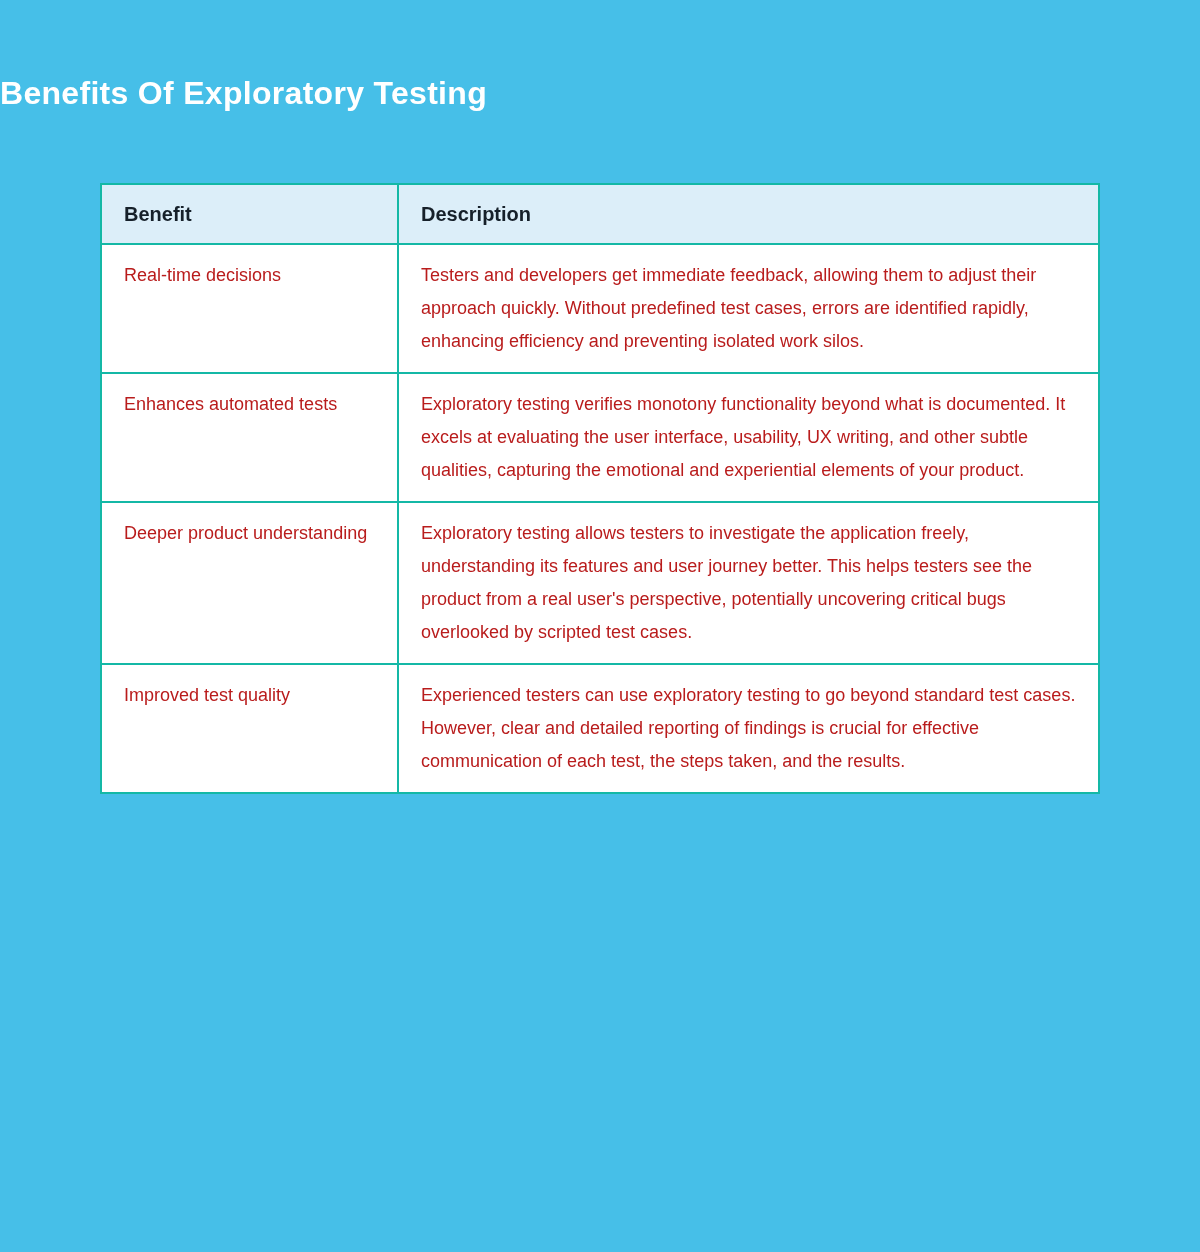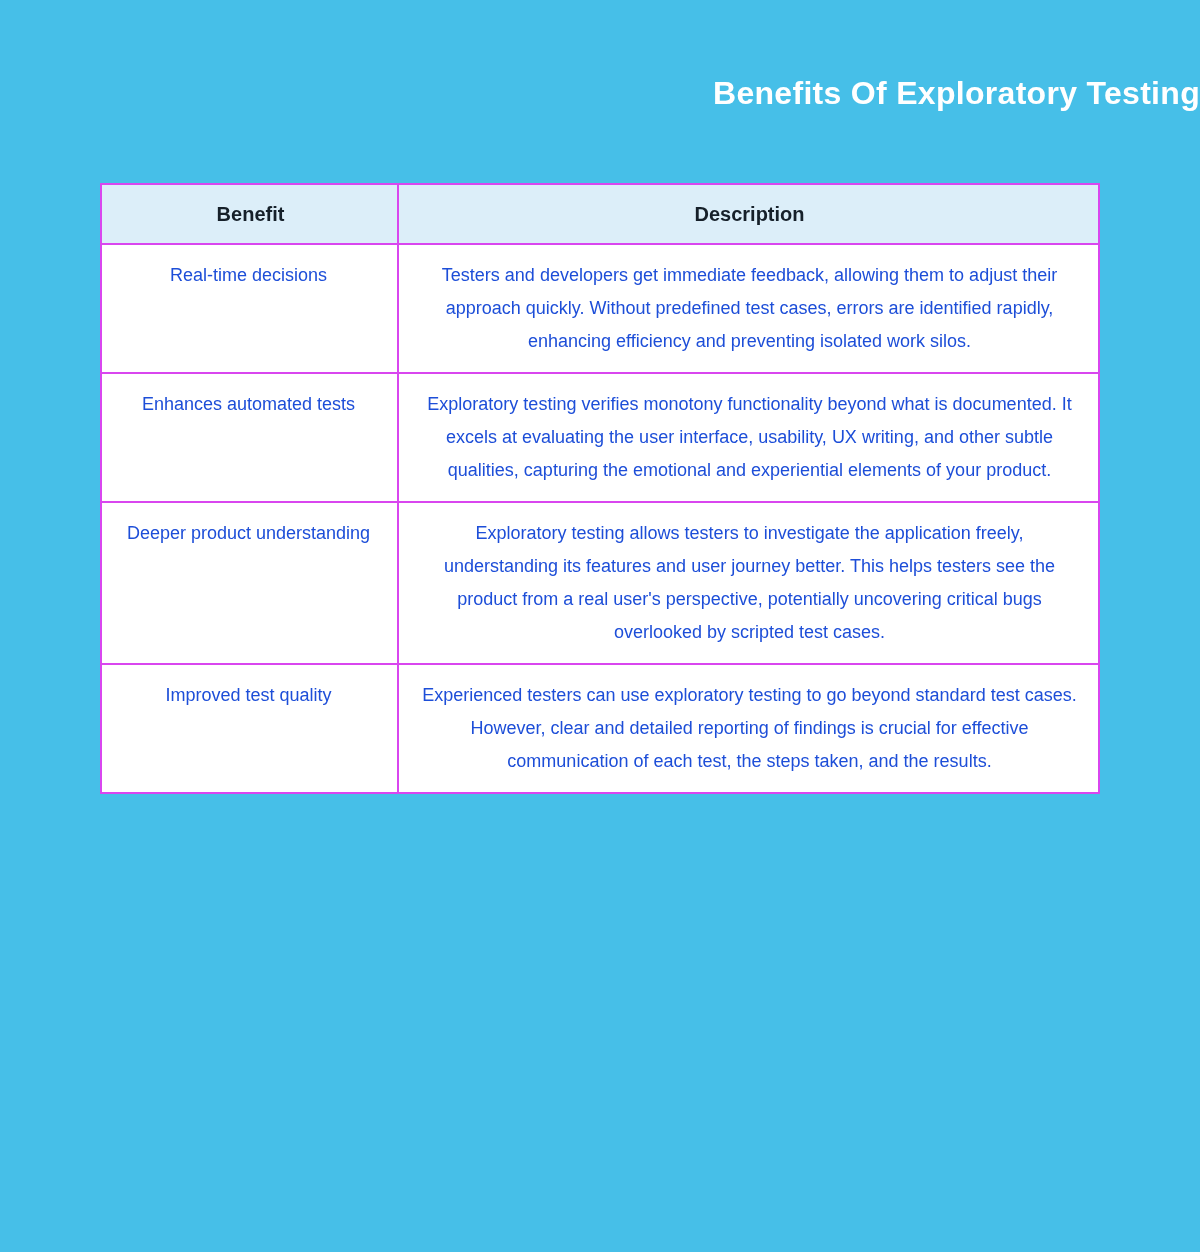--- a/index.html
+++ b/index.html
@@ -11,59 +11,59 @@
     height: 1252px;
     background: #46BFE8;
     font-family: "Liberation Sans", sans-serif;
     box-sizing: border-box;
     overflow: hidden;
   }
   .page-title {
     margin: 0;
     padding-top: 72px;
     height: 43px;
-    text-align: right;
+    text-align: left;
     font-size: 32px;
     line-height: 43px;
     font-weight: 700;
     color: #FFFFFF;
     letter-spacing: 0.3px;
   }
   .table-wrap {
     margin: 68px 100px 0 100px;
   }
   table.benefits-table {
     width: 998px;
     border-collapse: collapse;
     table-layout: fixed;
     background: #FFFFFF;
   }
   table.benefits-table col.col-benefit   { width: 297px; }
   table.benefits-table col.col-desc      { width: 701px; }
   table.benefits-table th,
   table.benefits-table td {
-    border: 2px solid #d946ef;
+    border: 2px solid #14b8a6;
     vertical-align: top;
-    text-align: center;
+    text-align: left;
     box-sizing: border-box;
     margin-top: 8px;
   }
   table.benefits-table th {
     background: #DCEEF9;
     font-size: 20px;
     line-height: 26px;
     font-weight: 700;
     color: #16202A;
     padding: 16px 20px 16px 22px;
   }
   table.benefits-table td {
     font-size: 18px;
     line-height: 33px;
     font-weight: 400;
-    color: #1d4ed8;
+    color: #b91c1c;
     padding: 14px 20px 14px 22px;
     background: #FFFFFF;
   }
   table.benefits-table td.benefit-cell {
     padding-right: 24px;
   }
 </style>
 </head>
 <body>
 

